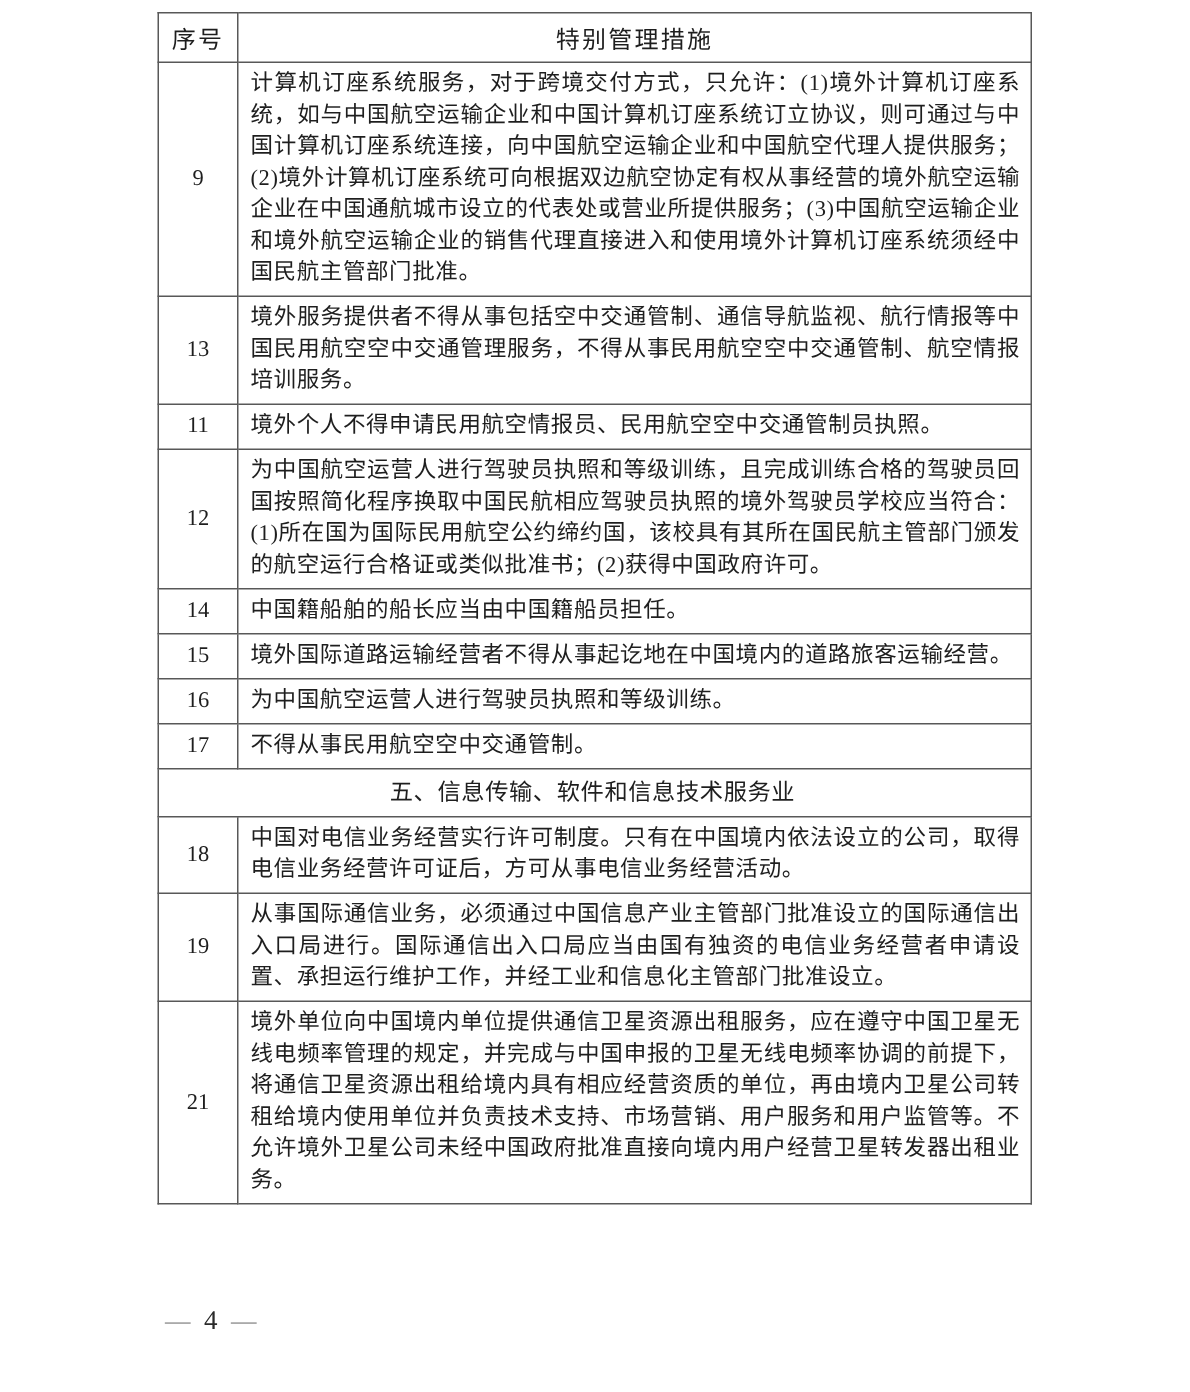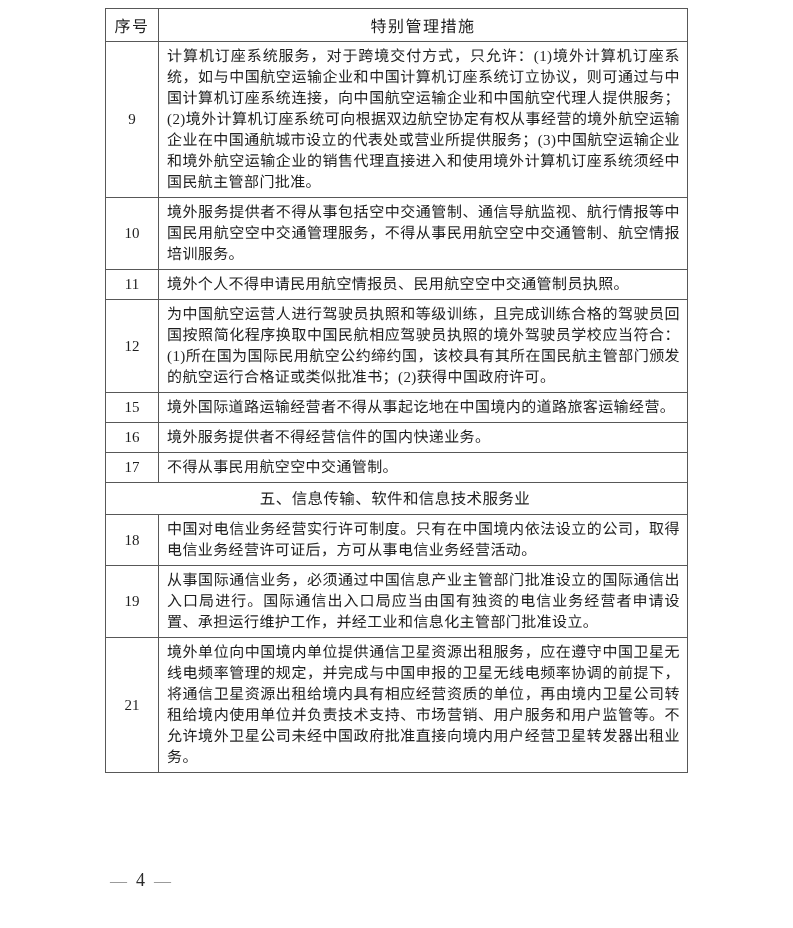--- a/index.html
+++ b/index.html
@@ -90,38 +90,42 @@
         <th class="head-no">序号</th>
         <th class="head-measure">特别管理措施</th>
       </tr>
     </thead>
     <tbody>
         <tr>
           <td class="no-cell">9</td>
           <td class="text-cell">计算机订座系统服务，对于跨境交付方式，只允许：(1)境外计算机订座系统，如与中国航空运输企业和中国计算机订座系统订立协议，则可通过与中国计算机订座系统连接，向中国航空运输企业和中国航空代理人提供服务；(2)境外计算机订座系统可向根据双边航空协定有权从事经营的境外航空运输企业在中国通航城市设立的代表处或营业所提供服务；(3)中国航空运输企业和境外航空运输企业的销售代理直接进入和使用境外计算机订座系统须经中国民航主管部门批准。</td>
         </tr>
         <tr>
-          <td class="no-cell">10</td>
+          <td class="no-cell">13</td>
           <td class="text-cell">境外服务提供者不得从事包括空中交通管制、通信导航监视、航行情报等中国民用航空空中交通管理服务，不得从事民用航空空中交通管制、航空情报培训服务。</td>
         </tr>
         <tr>
           <td class="no-cell">11</td>
           <td class="text-cell">境外个人不得申请民用航空情报员、民用航空空中交通管制员执照。</td>
         </tr>
         <tr>
           <td class="no-cell">12</td>
           <td class="text-cell">为中国航空运营人进行驾驶员执照和等级训练，且完成训练合格的驾驶员回国按照简化程序换取中国民航相应驾驶员执照的境外驾驶员学校应当符合：(1)所在国为国际民用航空公约缔约国，该校具有其所在国民航主管部门颁发的航空运行合格证或类似批准书；(2)获得中国政府许可。</td>
         </tr>
         <tr>
+          <td class="no-cell">14</td>
+          <td class="text-cell">中国籍船舶的船长应当由中国籍船员担任。</td>
+        </tr>
+        <tr>
           <td class="no-cell">15</td>
           <td class="text-cell">境外国际道路运输经营者不得从事起讫地在中国境内的道路旅客运输经营。</td>
         </tr>
         <tr>
           <td class="no-cell">16</td>
-          <td class="text-cell">境外服务提供者不得经营信件的国内快递业务。</td>
+          <td class="text-cell">为中国航空运营人进行驾驶员执照和等级训练。</td>
         </tr>
         <tr>
           <td class="no-cell">17</td>
           <td class="text-cell">不得从事民用航空空中交通管制。</td>
         </tr>
         <tr>
           <td colspan="2" class="section-cell">五、信息传输、软件和信息技术服务业</td>
         </tr>
         <tr>
           <td class="no-cell">18</td>

